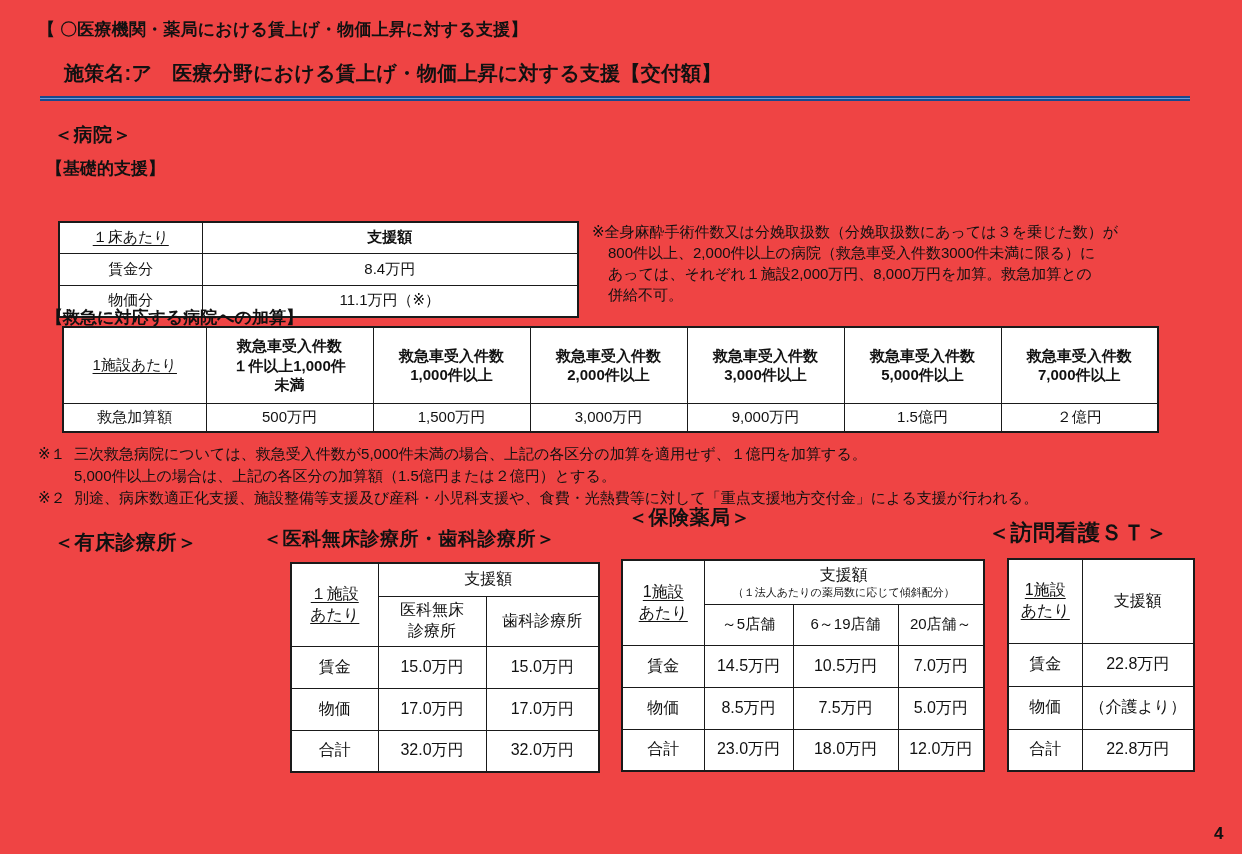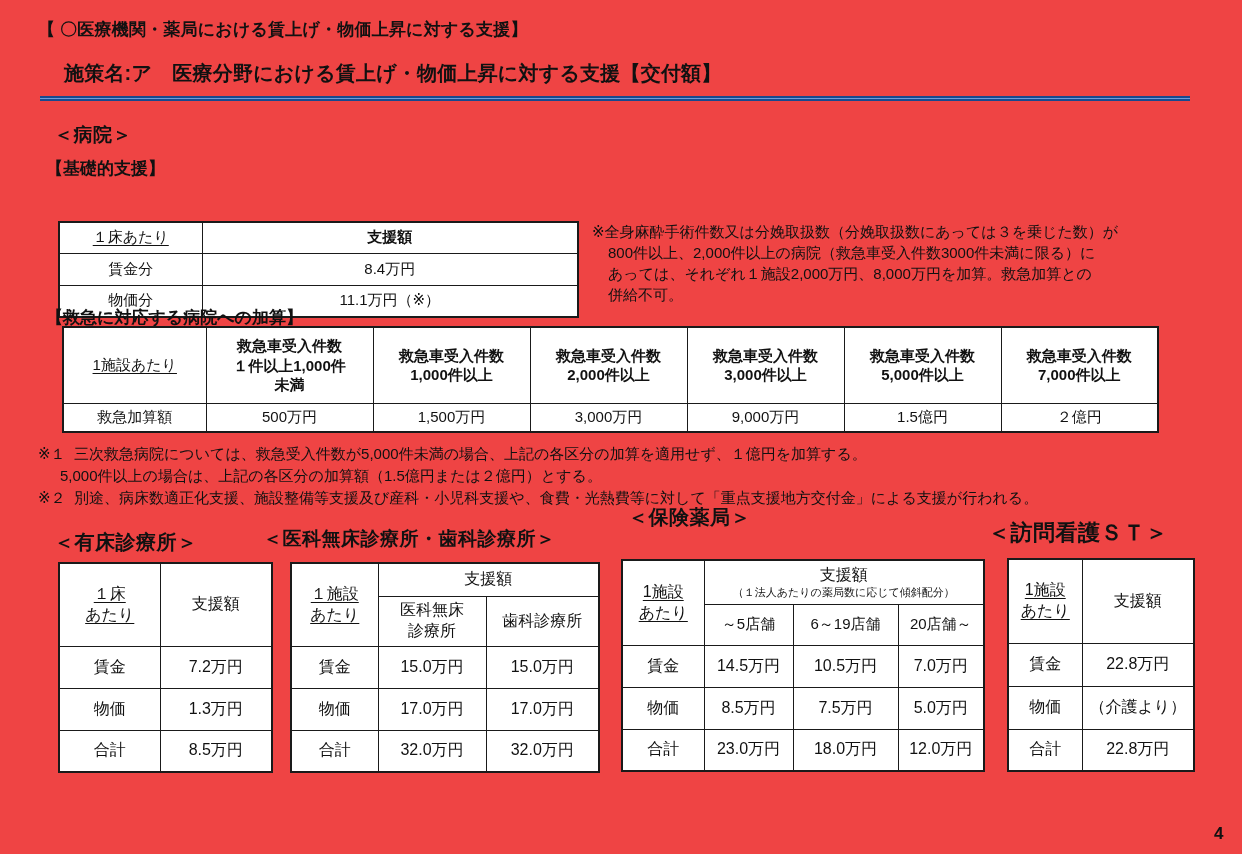--- a/index.html
+++ b/index.html
@@ -111,55 +111,30 @@
       <td>9,000万円</td>
       <td>1.5億円</td>
       <td>２億円</td>
     </tr>
   </tbody>
     </table>
 
   <div class="abs fnote" style="left:38px; top:443px; width:1190px;">
     <span class="fl">※１</span><span>三次救急病院については、救急受入件数が5,000件未満の場合、上記の各区分の加算を適用せず、１億円を加算する。</span>
   </div>
-  <div class="abs fnote" style="left:60px; top:465px; width:1154px;">5,000件以上の場合は、上記の各区分の加算額（1.5億円または２億円）とする。</div>
+  <div class="abs fnote" style="left:74px; top:465px; width:1154px;">5,000件以上の場合は、上記の各区分の加算額（1.5億円または２億円）とする。</div>
   <div class="abs fnote" style="left:38px; top:487px; width:1190px;">
     <span class="fl">※２</span><span>別途、病床数適正化支援、施設整備等支援及び産科・小児科支援や、食費・光熱費等に対して「重点支援地方交付金」による支援が行われる。</span>
   </div>
 
   <div class="abs sect" style="left:54px; top:529px; font-size:20px;">＜有床診療所＞</div>
   <div class="abs sect" style="left:263px; top:526px;">＜医科無床診療所・歯科診療所＞</div>
   <div class="abs sect" style="left:628px; top:504px; font-size:20px;">＜保険薬局＞</div>
   <div class="abs sect" style="left:988px; top:518px; font-size:22px;">＜訪問看護ＳＴ＞</div>
 
-  <table class="t small" style="left:58px; top:562px;">
-    <colgroup>
-        <col style="width:101px">
-        <col style="width:112px">
-      </colgroup>
-    <tbody>
-        <tr style="height:83px">
-      <td><span class="un pre">１床
-あたり</span></td>
-      <td>支援額</td>
-    </tr>
-    <tr style="height:42px">
-      <td>賃金</td>
-      <td>7.2万円</td>
-    </tr>
-    <tr style="height:42px">
-      <td>物価</td>
-      <td>1.3万円</td>
-    </tr>
-    <tr style="height:42px">
-      <td>合計</td>
-      <td>8.5万円</td>
-    </tr>
-  </tbody>
-    </table>
 
   <table class="t small" style="left:290px; top:562px;">
     <colgroup>
         <col style="width:87px">
         <col style="width:108px">
         <col style="width:113px">
       </colgroup>
     <tbody>
         <tr style="height:33px">
       <td rowspan="2"><span class="un pre">１施設

